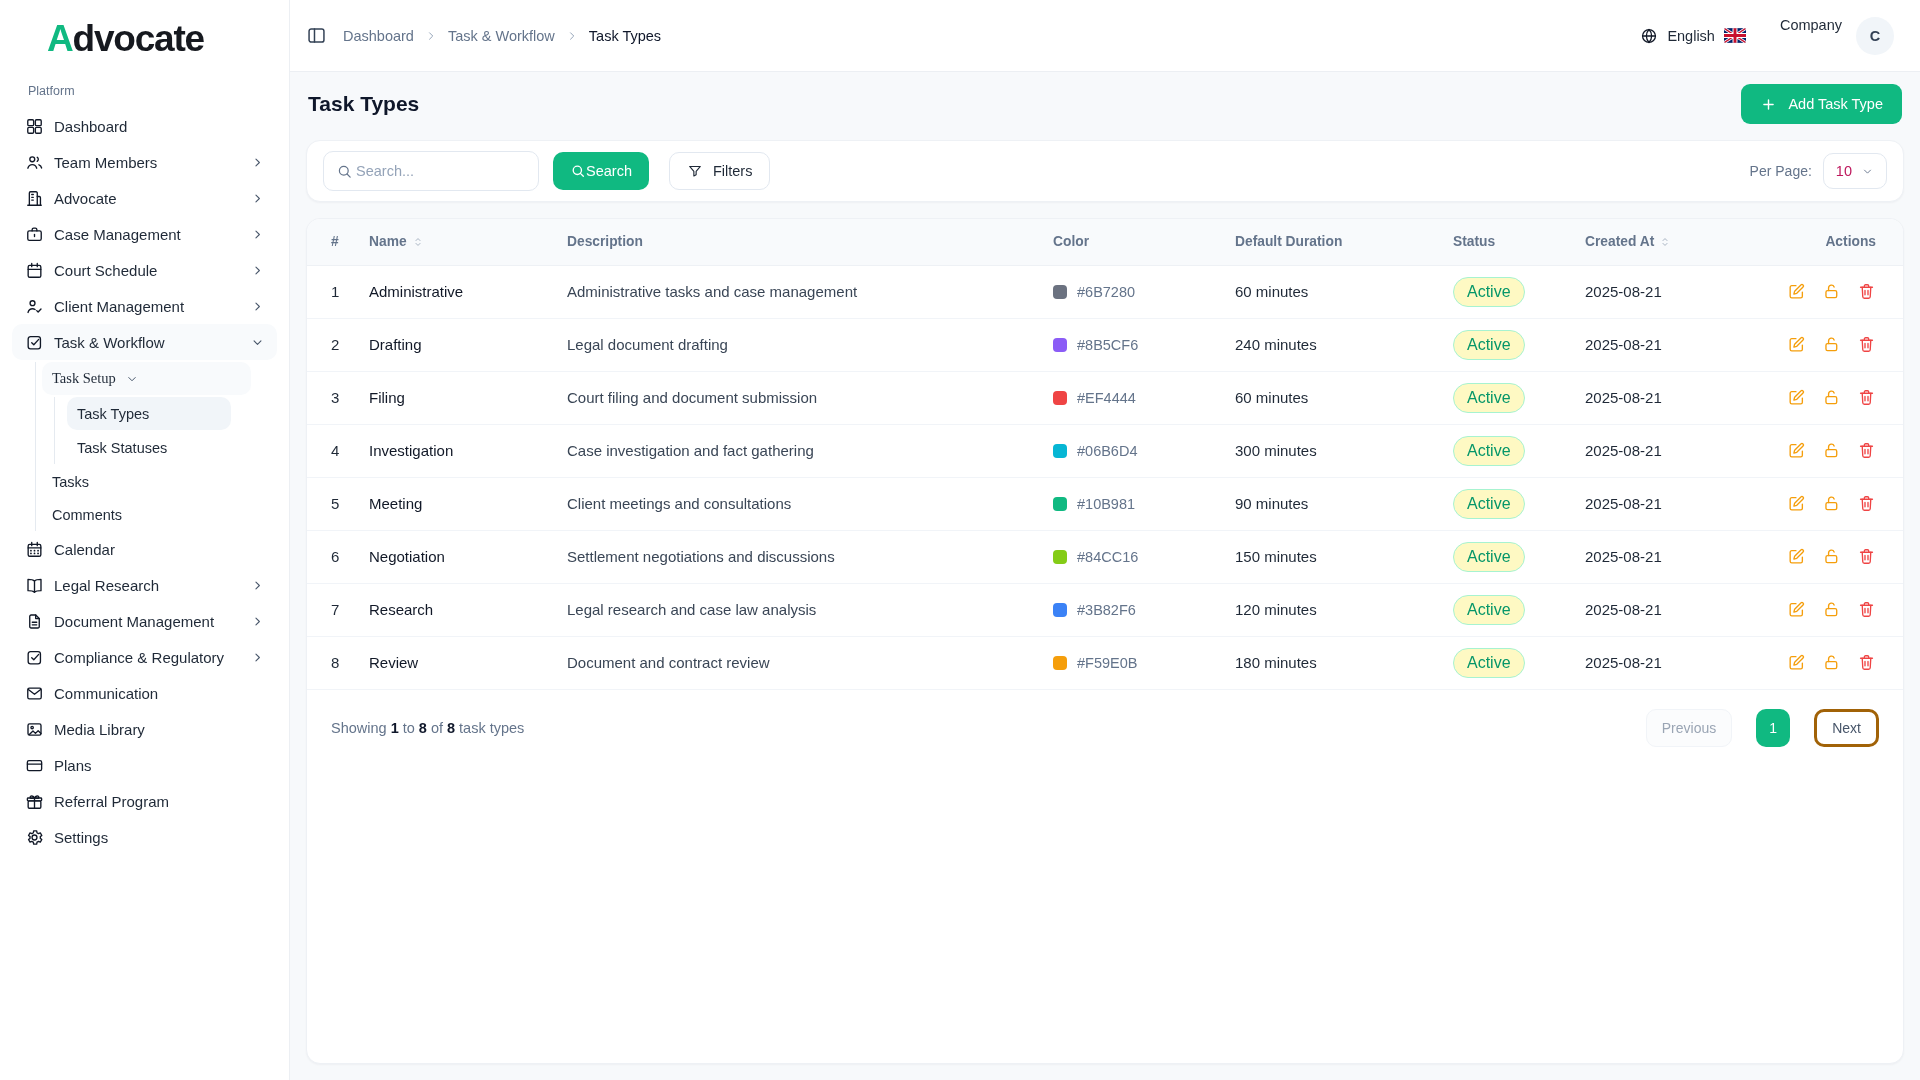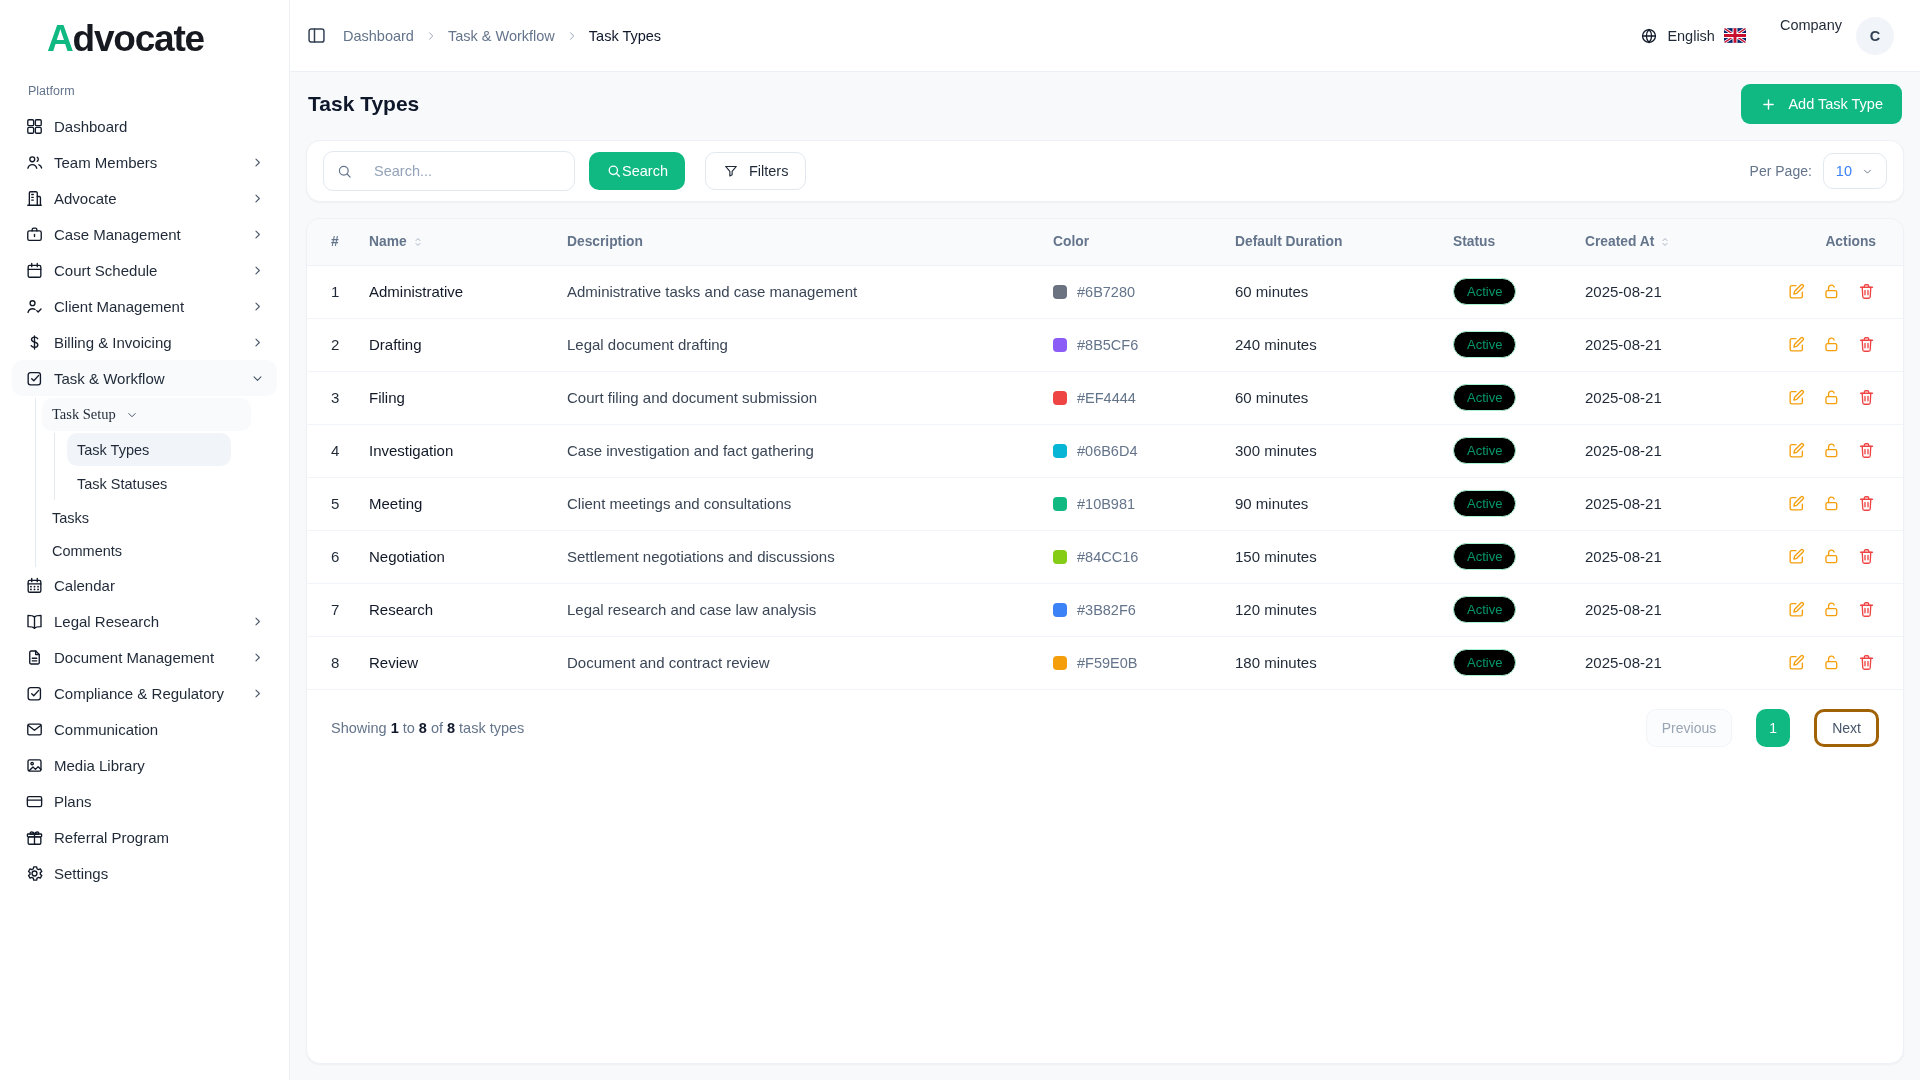--- a/index.html
+++ b/index.html
@@ -40,44 +40,44 @@
   .company { margin-left:34px; font-size:14.5px; font-weight:500; color:#1F2937; cursor:pointer; }
   .avatar { width:38px; height:38px; border-radius:50%; background:#F1F5F9; color:#334155; display:flex; align-items:center; justify-content:center; font-size:14.5px; font-weight:600; margin-left:14px; cursor:pointer; }
 
   .content { flex:1; display:flex; flex-direction:column; padding:0 16px; overflow:hidden; }
   .title-row { display:flex; align-items:center; justify-content:space-between; margin:12px 2px 16px 2px; height:40px; flex:none; }
   .page-title { font-size:21px; font-weight:700; color:#0F172A; }
   .btn-add { display:flex; align-items:center; gap:11px; height:40px; padding:0 19px; background:#10B981; color:#fff; border:none; border-radius:9px; font-size:14.5px; font-weight:500; font-family:inherit; cursor:pointer; }
   .btn-add .ic { width:17px; height:17px; }
 
   .toolbar-card { background:#fff; border:1px solid #EEF1F5; border-radius:14px; box-shadow:0 1px 2px rgba(15,23,42,.04); padding:10px 16px; display:flex; align-items:center; flex:none; }
-  .search-box { width:252px; height:40px; border:1px solid #E2E8F0; border-radius:10px; display:flex; align-items:center; padding:0 12px; gap:21px; background:#fff; }
+  .search-box { width:216px; height:40px; border:1px solid #E2E8F0; border-radius:10px; display:flex; align-items:center; padding:0 12px; gap:3px; background:#fff; }
   .search-box .ic { width:17px; height:17px; color:#64748B; flex:none; }
   .search-box input { border:none; outline:none; width:100%; font-size:14.5px; font-family:inherit; color:#334155; background:transparent; }
   .search-box input::placeholder { color:#94A3B8; }
   .btn-search { display:flex; align-items:center; height:38px; padding:0 17px; margin-left:14px; background:#10B981; color:#fff; border:none; border-radius:10px; font-size:14.5px; font-weight:500; font-family:inherit; cursor:pointer; }
   .btn-search .ic { width:16px; height:16px; }
   .btn-filters { display:flex; align-items:center; gap:10px; height:38px; padding:0 17px; margin-left:20px; background:#fff; color:#1F2937; border:1px solid #E2E8F0; border-radius:10px; font-size:14.5px; font-weight:500; font-family:inherit; cursor:pointer; }
   .btn-filters .ic { width:16px; height:16px; color:#1F2937; }
   .per-page { margin-left:auto; display:flex; align-items:center; gap:11px; font-size:14px; color:#64748B; }
-  .pp-select { display:flex; align-items:center; gap:9px; height:36px; padding:0 12px; border:1px solid #E2E8F0; border-radius:10px; background:#fff; color:#3b82f6; font-size:14.5px; font-weight:500; cursor:pointer;justify-content:center; }
+  .pp-select { display:flex; align-items:center; gap:9px; height:36px; padding:0 12px; border:1px solid #E2E8F0; border-radius:10px; background:#fff; color:#be185d; font-size:14.5px; font-weight:500; cursor:pointer;justify-content:center; }
   .pp-select .chev { width:13px; height:13px; color:#64748B; }
 
   .table-card { background:#fff; border:1px solid #EEF1F5; border-radius:14px; box-shadow:0 1px 2px rgba(15,23,42,.04); margin:16px 0; flex:1; overflow:hidden; display:flex; flex-direction:column; }
   table { width:100%; border-collapse:collapse; table-layout:fixed; }
   thead th { background:#F8FAFC; height:46px; text-align:left; font-size:13.8px; font-weight:600; color:#64748B; border-bottom:1px solid #EEF1F5; padding:0; }
   thead th .th-inner { display:flex; align-items:center; gap:4px; }
   .sort { width:14px; height:14px; color:#A8B3C2; }
   tbody td { height:53px; border-bottom:1px solid #F1F4F8; font-size:15px; color:#1F2937; padding:0; }
   .c-first { padding-left:24px !important; }
   .name-cell { font-weight:500; color:#111827; }
   .desc-cell { color:#3A4656; }
   .swatch { width:14px; height:14px; border-radius:4px; display:inline-block; margin-right:10px; vertical-align:-2px; }
   .hex { color:#64748B; font-size:14.5px; }
-  .badge { display:inline-block; padding:5px 13px; border-radius:999px; background:#000000; border:1px solid #A7F3D0; color:#059669; font-size:13px; font-weight:500;text-align:center; }
+  .badge { display:inline-block; padding:5px 13px; border-radius:999px; background:#fef9c3; border:1px solid #A7F3D0; color:#059669; font-size:16px; font-weight:500;text-align:center; }
   .acts { display:flex; align-items:center; justify-content:flex-end; gap:16px; padding-right:27px; }
   .act-btn { background:none; border:none; padding:0; cursor:pointer; width:19px; height:19px; }
   .act-btn svg { width:19px; height:19px; }
   .ic-edit, .ic-unlock { color:#F59E0B; }
   .ic-del { color:#EF4444; }
 
   .table-footer { display:flex; align-items:center; justify-content:space-between; padding:19px 24px; }
   .showing { display:flex; gap:4px; font-size:14.5px; color:#64748B; }
   .showing b { color:#0F172A; font-weight:600; }
   .pager { display:flex; align-items:center; gap:24px; }
@@ -147,30 +147,20 @@
         <path d="M9.5 6.5l5.5 5.5-5.5 5.5"></path>
       </svg>
   </div>
   <div class="side-item">
     <svg class="mi stroke" viewBox="0 0 24 24">
         <circle cx="9.5" cy="7.8" r="3.1"></circle>
         <path d="M3.8 19.5c.9-3 3-4.6 5.7-4.6 1.2 0 2.3.3 3.2.9"></path>
         <path d="M14.8 17.2l1.8 1.8 3.6-3.8"></path>
       </svg>
     <span>Client Management</span>
-    <svg class="chev stroke" viewBox="0 0 24 24">
-        <path d="M9.5 6.5l5.5 5.5-5.5 5.5"></path>
-      </svg>
-  </div>
-  <div class="side-item">
-    <svg class="mi stroke" viewBox="0 0 24 24">
-        <path d="M12 3.8v16.4"></path>
-        <path d="M16 7.2c-.8-1.3-2.2-2-3.9-2-2.2 0-3.9 1.2-3.9 3.1 0 4.3 8 2.3 8 6.6 0 2-1.8 3.2-4.1 3.2-1.9 0-3.5-.8-4.3-2.2"></path>
-      </svg>
-    <span>Billing &amp; Invoicing</span>
     <svg class="chev stroke" viewBox="0 0 24 24">
         <path d="M9.5 6.5l5.5 5.5-5.5 5.5"></path>
       </svg>
   </div>
   <div class="side-item expanded">
     <svg class="mi stroke" viewBox="0 0 24 24">
         <rect x="4" y="4.5" width="15.5" height="15.5" rx="3"></rect>
         <path d="M8.5 12.2l2.6 2.6 6.2-6.7"></path>
       </svg>
     <span>Task &amp; Workflow</span>

